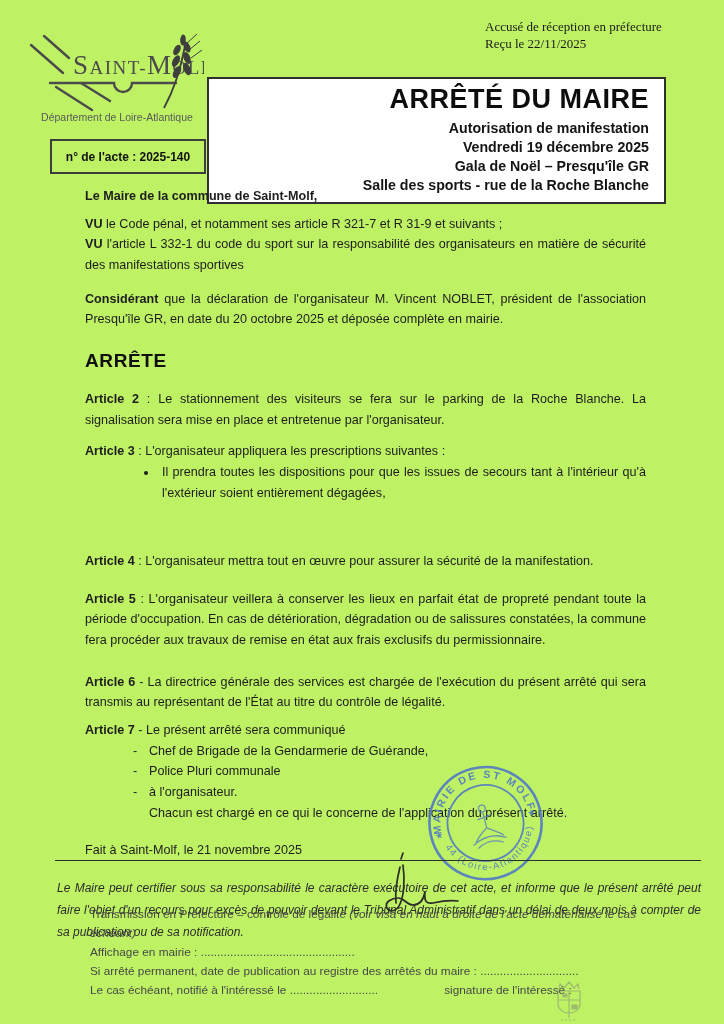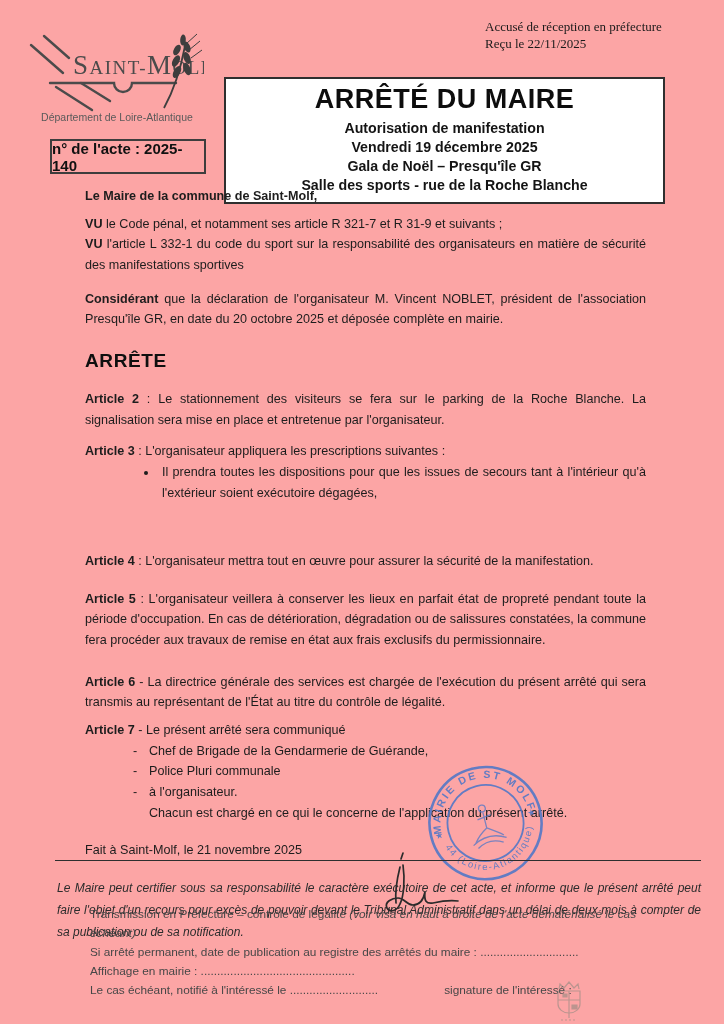--- a/index.html
+++ b/index.html
@@ -1,32 +1,32 @@
 <!DOCTYPE html>
 <html><head>
 <meta charset="utf-8">
 <style>
   html,body{margin:0;padding:0;background:#9a9a9a;}
-  .page{position:relative;width:724px;height:1024px;background:#fca5a5;overflow:hidden;
+  .page{position:relative;width:724px;height:1024px;background:#bef264;overflow:hidden;
         font-family:"Liberation Sans",sans-serif;color:#1e1e1e;margin:0 auto;}
 
   
   .reception{position:absolute;left:485px;top:19px;font-family:"Liberation Serif",serif;
              font-size:13px;line-height:1.3;color:#1a1a1a;white-space:nowrap;}
 
   
   .logo{position:absolute;left:26px;top:32px;}
   .departement{position:absolute;left:24px;top:111px;width:186px;text-align:center;
                font-size:10.5px;color:#5a5a5a;}
   .acte-box{position:absolute;left:50px;top:139px;width:152px;height:31px;border:2px solid #3d3d3d;
-            display:flex;align-items:center;justify-content:center;font-weight:bold;font-size:15px;color:#111;}
-
-  
-  .title-box{position:absolute;left:224px;top:77px;width:425px;border:2px solid #2f2f2f;
-             padding:3px 6px 7px;text-align:center;background:#fff;}
+            display:flex;align-items:center;justify-content:center;font-weight:bold;font-size:12px;color:#111;}
+
+  
+  .title-box{position:absolute;left:207px;top:77px;width:425px;border:2px solid #2f2f2f;
+             padding:3px 15px 7px;text-align:right;background:#fff;}
   .title{font-size:27px;font-weight:bold;letter-spacing:.5px;color:#0d0d0d;margin:2px 0 4px;}
   .subtitle{font-size:14.2px;font-weight:bold;line-height:1.33;color:#141414;}
 
   
   .body{position:absolute;left:85px;top:186px;width:561px;font-size:12.6px;line-height:1.64;
         text-align:justify;color:#1d1d1d;}
   .body p{margin:0;}
   .b{font-weight:bold;}
   p.intro{margin-bottom:7px;font-weight:bold;}
   p.considerant{margin-top:13px;}
@@ -123,21 +123,21 @@
 
     <p class="considerant"><span class="b">Considérant</span> <span>que la déclaration de l'organisateur M. Vincent NOBLET, président de l'association Presqu'île GR, en date du 20 octobre 2025 et déposée complète en mairie.</span></p>
 
     <div class="arrete">ARRÊTE</div>
 
 
     <p class="a2"><span class="b">Article 2</span><span> : </span><span>Le stationnement des visiteurs se fera sur le parking de la Roche Blanche. La signalisation sera mise en place et entretenue par l'organisateur.</span></p>
 
     <p><span class="b">Article 3</span><span> : </span><span>L'organisateur appliquera les prescriptions suivantes :</span></p>
     <ul class="bullet">
-      <li>Il prendra toutes les dispositions pour que les issues de secours tant à l'intérieur qu'à l'extérieur soient exécutoire dégagées,</li>
+      <li>Il prendra toutes les dispositions pour que les issues de secours tant à l'intérieur qu'à l'extérieur soient entièrement dégagées,</li>
     </ul>
 
     <p class="a4"><span class="b">Article 4</span><span> : </span><span>L'organisateur mettra tout en œuvre pour assurer la sécurité de la manifestation.</span></p>
 
     <p class="a5"><span class="b">Article 5</span><span> : </span><span>L'organisateur veillera à conserver les lieux en parfait état de propreté pendant toute la période d'occupation. En cas de détérioration, dégradation ou de salissures constatées, la commune fera procéder aux travaux de remise en état aux frais exclusifs du permissionnaire.</span></p>
 
     <p class="a6"><span class="b">Article 6</span><span> - </span><span>La directrice générale des services est chargée de l'exécution du présent arrêté qui sera transmis au représentant de l'État au titre du contrôle de légalité.</span></p>
 
     <p><span class="b">Article 7</span><span> - </span><span>Le présent arrêté sera communiqué</span></p>
     <ul class="dashlist">
@@ -183,22 +183,22 @@
         <path d="M48,84 Q61,76 74,84"></path>
       </g>
     </svg>
   </div>
 
   <div class="rule"></div>
   <p class="certify">Le Maire peut certifier sous sa responsabilité le caractère exécutoire de cet acte, et informe que le présent arrêté peut faire l'objet d'un recours pour excès de pouvoir devant le Tribunal Administratif dans un délai de deux mois à compter de sa publication ou de sa notification.</p>
 
   <div class="transmission">
     <p><span>Transmission en Préfecture – contrôle de légalité </span><span class="it">(voir visa en haut à droite de l'acte dématérialisé le cas échéant)</span></p>
+    <p><span>Affichage en mairie : </span><span>...............................................</span></p>
     <p><span>Si arrêté permanent, date de publication au registre des arrêtés du maire : </span><span>..............................</span></p>
-    <p><span>Affichage en mairie : </span><span>...............................................</span></p>
     <p><span>Le cas échéant, notifié à l'intéressé le </span><span>...........................</span><span class="sig-label">signature de l'intéressé :</span></p>
   </div>
 
   <div class="crest">
     <svg width="36" height="44" viewBox="0 0 36 44">
       <g stroke="#7e857a" stroke-width="1.2" fill="none">
         <path d="M8,9 L9,4 L13,8 L18,2 L23,8 L27,4 L28,9"></path>
         <path d="M7,11 H29 V24 A11,9 0 0 1 7,24 Z"></path>
         <path d="M18,11 V38 M7,20 H29"></path>
         <path d="M12,14 h4 v3 h-4 z M21,25 h5 v4 h-5 z" fill="#7e857a"></path>

